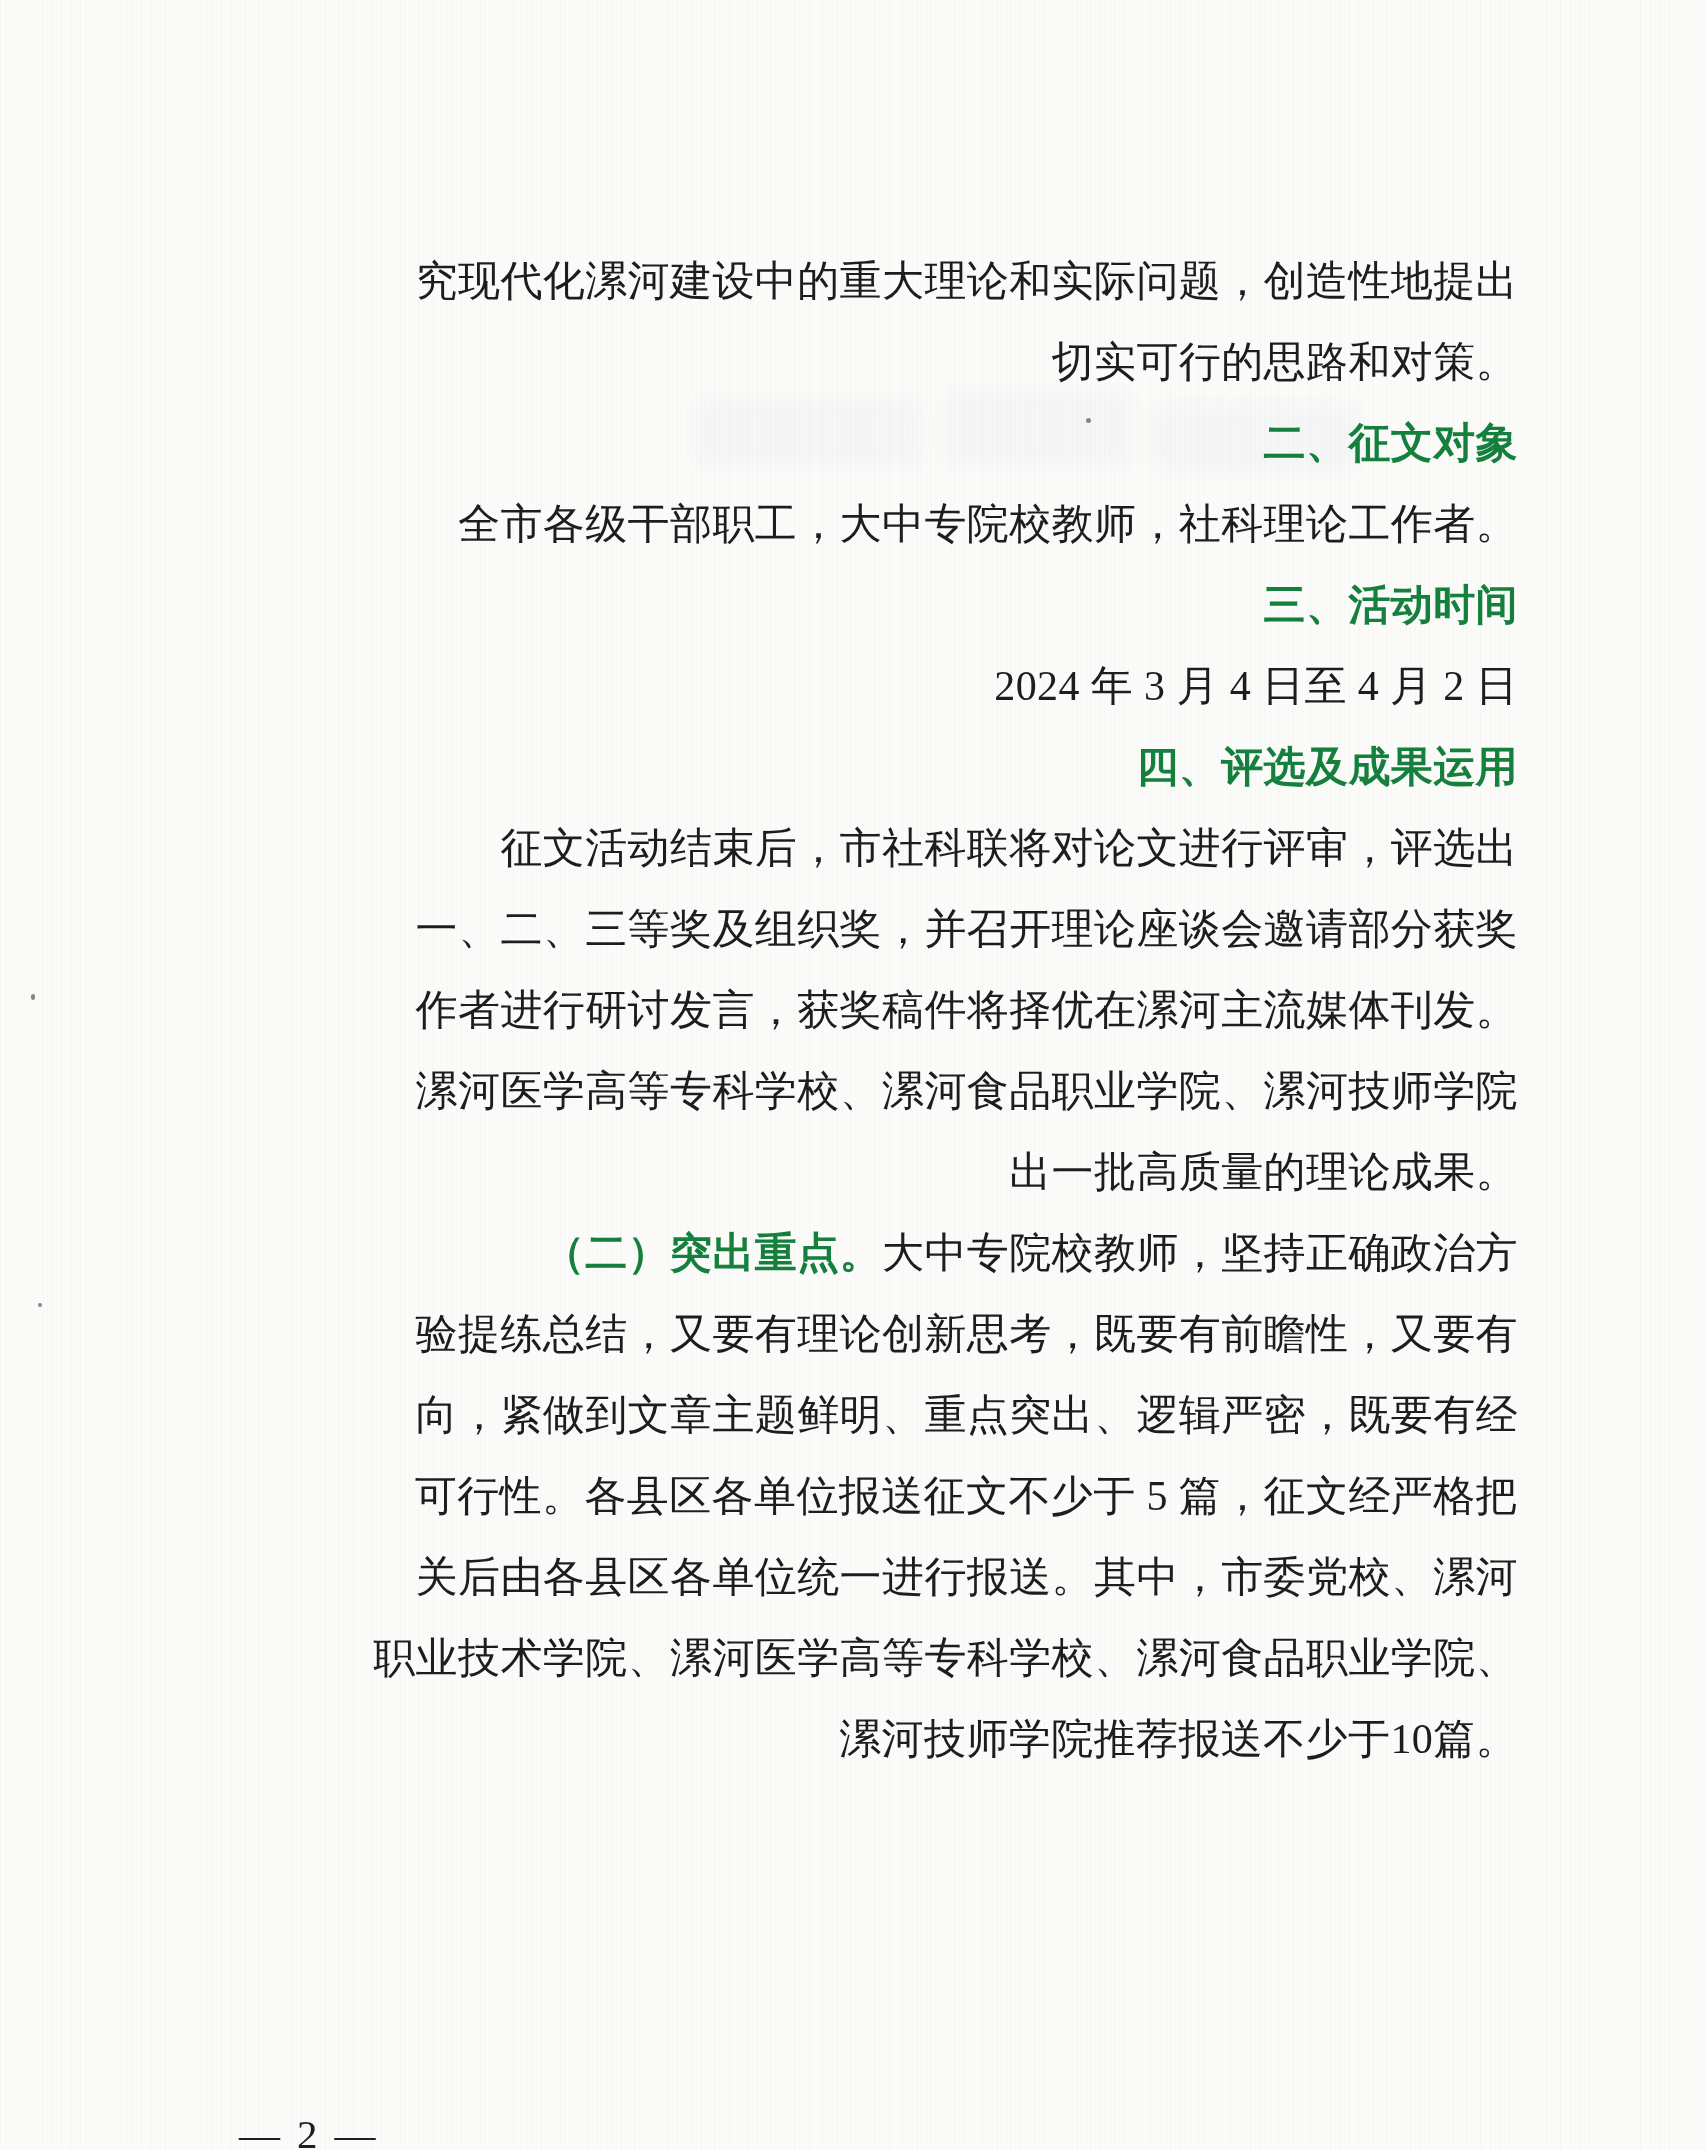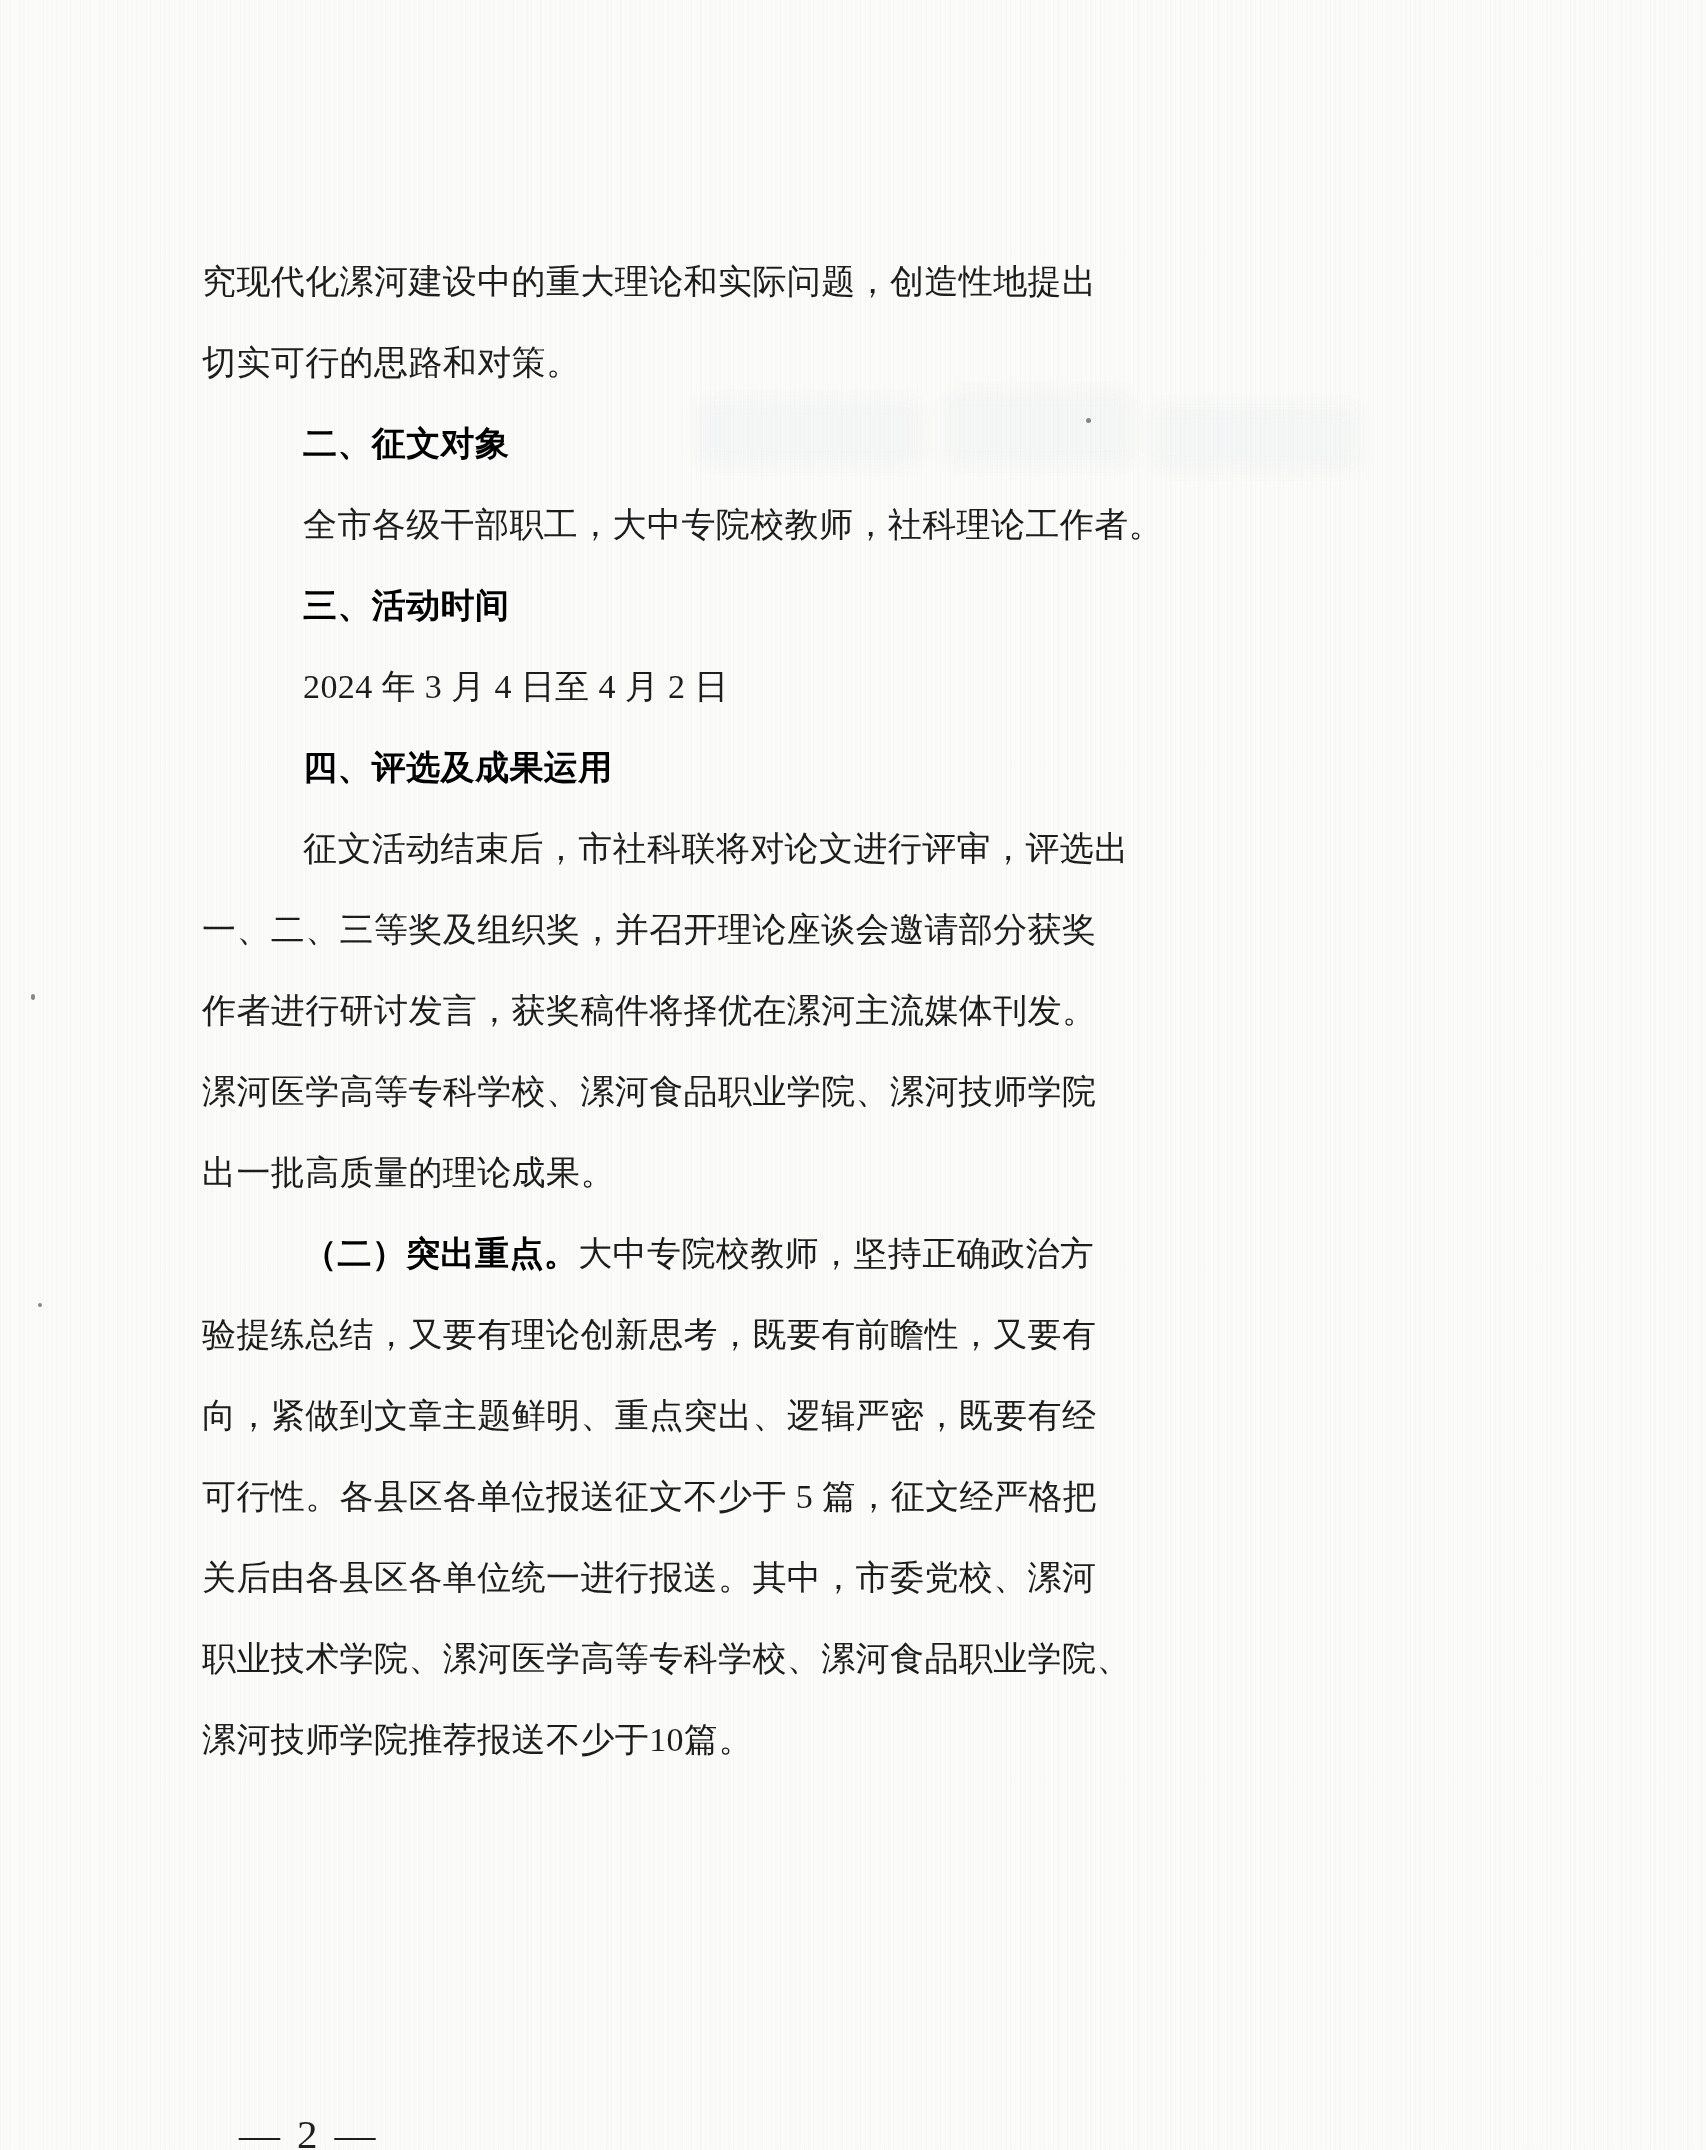--- a/index.html
+++ b/index.html
@@ -26,27 +26,28 @@
       repeating-linear-gradient(90deg, rgba(180,120,140,0.012) 0 0.9px, transparent 0.9px 10px);
     pointer-events: none;
   }
   .content {
     position: absolute;
     top: 241px;
     left: 202px;
     width: 1316px;
   }
   .line {
-    font-size: 34px;
+    font-size: 42px;
     line-height: 81px;
     height: 81px;
     white-space: nowrap;
     letter-spacing: 0.4px;
+    text-align: right;
   }
-  .line .bold { font-weight: 700; color: #000000; }
+  .line .bold { font-weight: 700; color: #15803d; }
   .line.indent { padding-left: 101px; }
   .page-number {
     position: absolute;
     left: 239px;
     top: 2110px;
     font-size: 41px;
     letter-spacing: 3.4px;
     color: #1f1f1f;
   }
   

